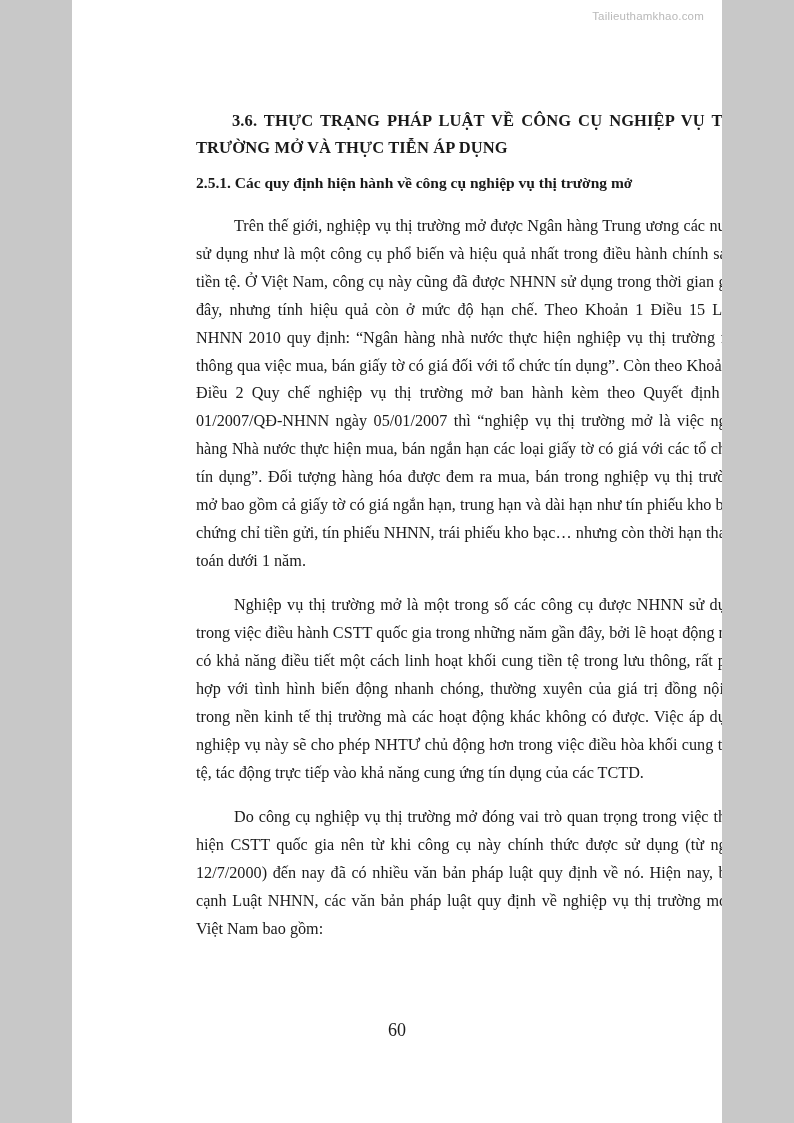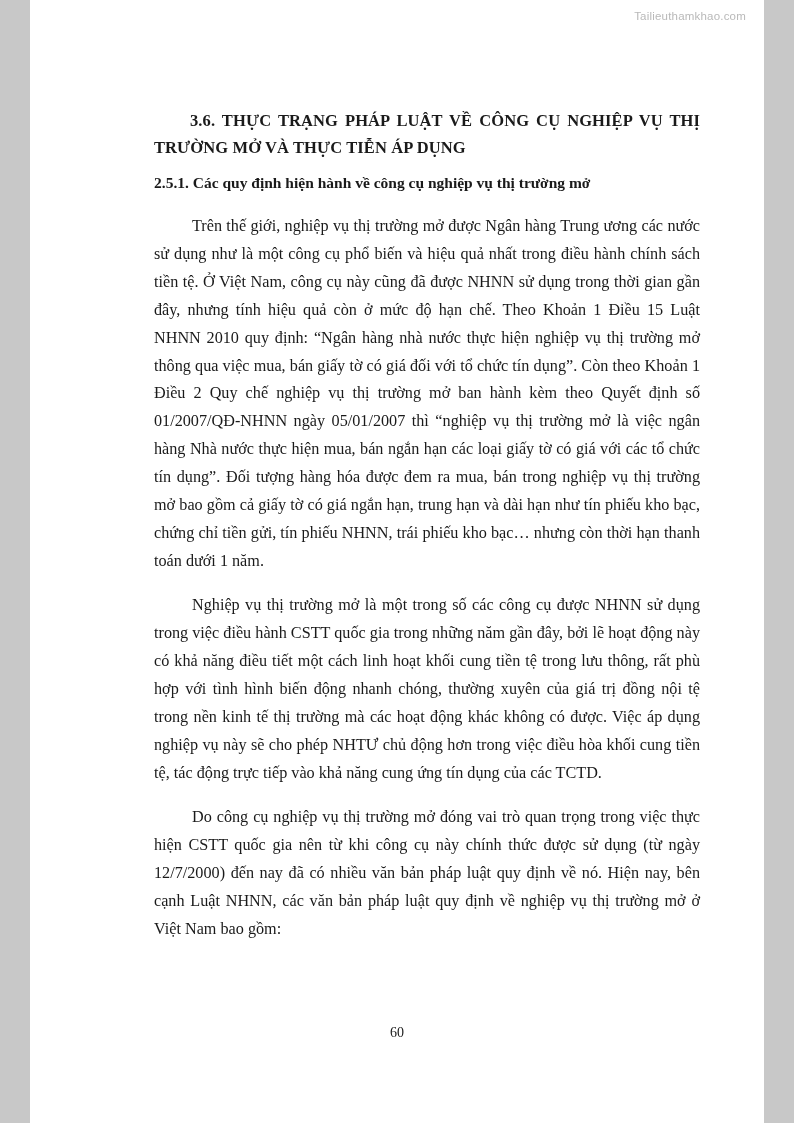--- a/index.html
+++ b/index.html
@@ -2,28 +2,27 @@
 <html><head>
 <meta charset="utf-8">
 <style>
   html, body {
     margin: 0;
     padding: 0;
     background: #c8c8c8;
   }
   .page {
     position: relative;
-    width: 722px;
+    width: 650px;
     height: 1123px;
     background: #ffffff;
     margin: 0 auto;
     overflow: hidden;
     font-family: "Liberation Serif", serif;
     color: #1a1a1a;
-    padding-left: 12px;
   }
   .watermark {
     position: absolute;
     top: 10px;
     right: 18px;
     font-family: "Liberation Sans", sans-serif;
     font-size: 11.5px;
     color: #b9b9b9;
     letter-spacing: 0.2px;
   }
@@ -56,21 +55,21 @@
     text-indent: 38px;
     margin: 17px 0 2px 0;
     hyphens: none;
   }
   .page-number {
     position: absolute;
     bottom: 82px;
     left: 0;
     width: 100%;
     text-align: center;
-    font-size: 14px;
+    font-size: 18px;
   }
 </style>
 </head>
 <body>
 
 <div class="page">
 
   <div class="watermark">Tailieuthamkhao.com</div>
 
   <div class="content">

